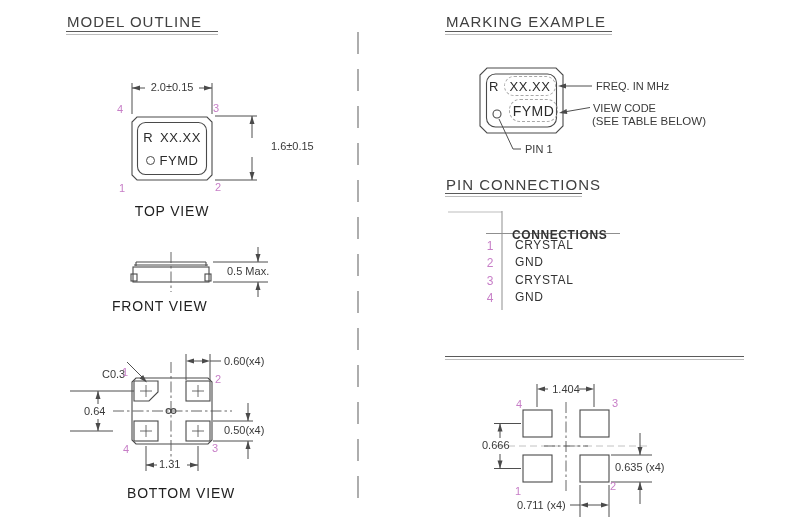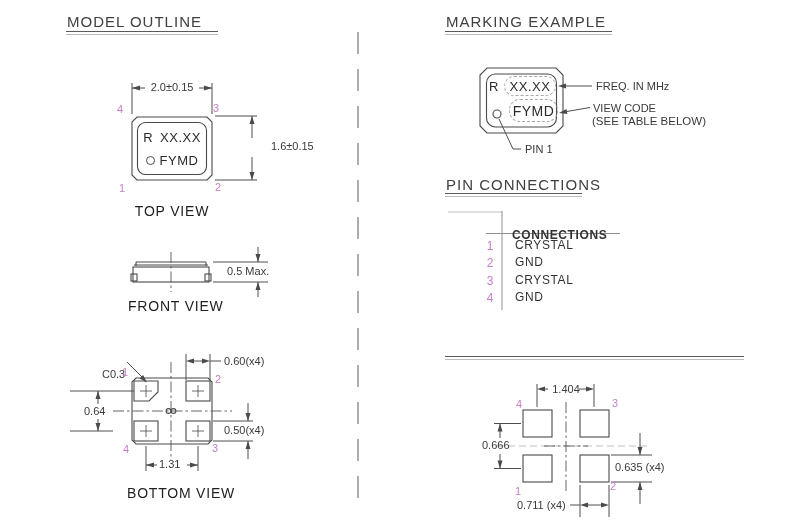--- a/index.html
+++ b/index.html
@@ -210,21 +210,21 @@
   <div class="t flexrow mark" style="left:137px;top:153px;width:70px;gap:5px;">
     <span class="circle" style="width:9px;height:9px;"></span>
       <span>FYMD</span>
   </div>
   <div class="t dim" style="left:229px;top:140px;margin-left:42px;">1.6±0.15</div>
   <div class="t pin" style="left:119px;top:182px;">1</div>
   <div class="t pin" style="left:215px;top:181px;">2</div>
   <div class="t vlabel" style="left:132px;top:203px;width:80px;">TOP VIEW</div>
 
   <div class="t dim" style="left:227px;top:265px;">0.5 Max.</div>
-  <div class="t vlabel" style="left:128px;top:298px;width:88px;">FRONT VIEW</div>
+  <div class="t vlabel" style="left:112px;top:298px;width:88px;">FRONT VIEW</div>
 
   <div class="t dim" style="left:102px;top:368px;">C0.3</div>
   <div class="t dim" style="left:224px;top:355px;">0.60(x4)</div>
   <div class="t pin" style="left:122px;top:366px;">1</div>
   <div class="t pin" style="left:215px;top:373px;">2</div>
   <div class="t dim" style="left:84px;top:405px;">0.64</div>
   <div class="t dim" style="left:224px;top:424px;">0.50(x4)</div>
   <div class="t pin" style="left:123px;top:443px;">4</div>
   <div class="t pin" style="left:212px;top:442px;">3</div>
   <div class="t dim" style="left:159px;top:458px;">1.31</div>

